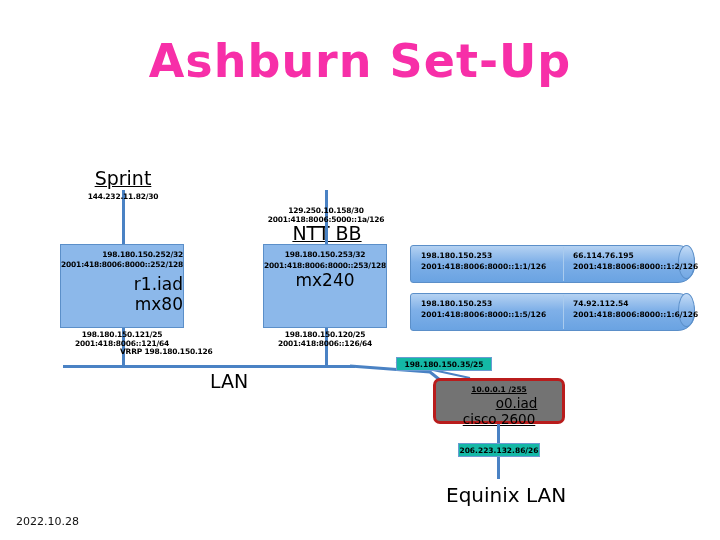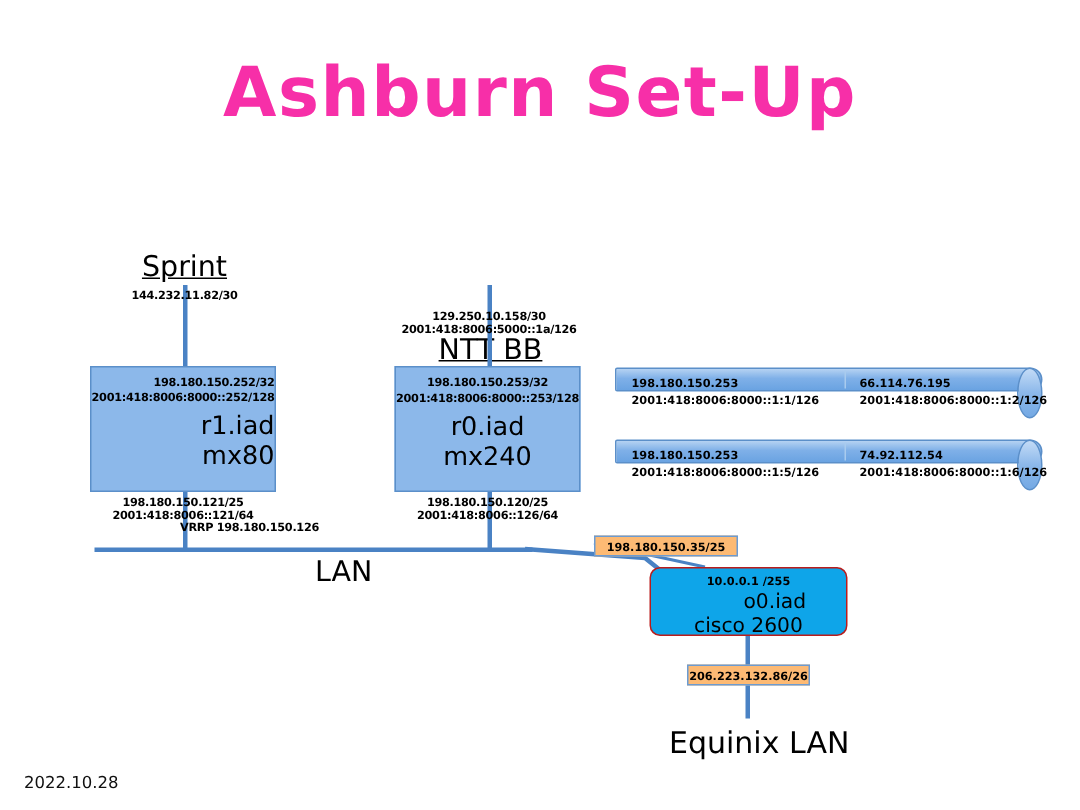--- a/index.html
+++ b/index.html
@@ -71,63 +71,64 @@
     line-height:20px;
     margin-top:5px;
   }
   .router .rmodel{
     font-size:17px;
     line-height:20px;
   }
 
   .router-rounded{
     position:absolute;
-    background:#0ea5e9;
-    border:1px solid #b91c1c;
+    background:#737373;
+    border:3px solid #b91c1c;
     border-radius:7px;
     box-sizing:border-box;
     text-align:center;
+    text-decoration:underline;
   }
   .router-rounded .addr{
     font-size:7.5px;
     font-weight:bold;
     line-height:10px;
     margin-top:4px;
   }
   .router-rounded .rname{
     font-size:13.5px;
     line-height:16px;
     padding-left:35px;
   }
   .router-rounded .rmodel{
     font-size:13.5px;
     line-height:16px;
   }
 
   
   .chip{
     position:absolute;
-    background:#fdba74;
+    background:#14b8a6;
     border:1px solid #6b9bd2;
     box-sizing:border-box;
     font-size:7.5px;
     font-weight:bold;
     color:#000;
     text-align:center;
     line-height:normal;
     display:flex;
     align-items:center;
     justify-content:center;
     white-space:nowrap;
   }
 
   
   .cyl{
     position:absolute;
-    height:16px;
+    height:38px;
     background:linear-gradient(to bottom,#b5d2f2 0%,#7fb0e8 45%,#6aa3e2 100%);
     border:1px solid #5b8fc9;
     border-radius:3px 17px 17px 3px;
     box-sizing:border-box;
   }
   .cyl .cap{
     position:absolute;right:-1px;top:-1px;
     width:17px;height:34px;
     border:1px solid #5b8fc9;
     border-radius:50%/50%;
@@ -179,21 +180,20 @@
   <div class="plain peer-label" style="left:262px;top:182px;width:130px;margin-top:40px;">NTT BB</div>
 
   <div class="vline" style="left:325px;top:190px;height:54px;"></div>
 
   <div class="plain tiny" style="left:262px;top:206px;width:128px;">129.250.10.158/30</div>
   <div class="plain tiny" style="left:259px;top:215px;width:134px;">2001:418:8006:5000::1a/126</div>
 
   <div class="router" style="left:263px;top:244px;width:124px;height:84px;">
     <div class="addr">198.180.150.253/32</div>
     <div class="addr" style="margin-top:1px;">2001:418:8006:8000::253/128</div>
-    <div class="rname">r0.iad</div>
     <div class="rmodel">mx240</div>
   </div>
 
   <div class="vline" style="left:325px;top:328px;height:38px;"></div>
 
   <div class="plain tiny" style="left:265px;top:330px;width:120px;">198.180.150.120/25</div>
   <div class="plain tiny" style="left:265px;top:339px;width:120px;">2001:418:8006::126/64</div>
 
   <div class="plain tiny" style="left:120px;top:347px;width:160px;text-align:left;">VRRP 198.180.150.126</div>
 

